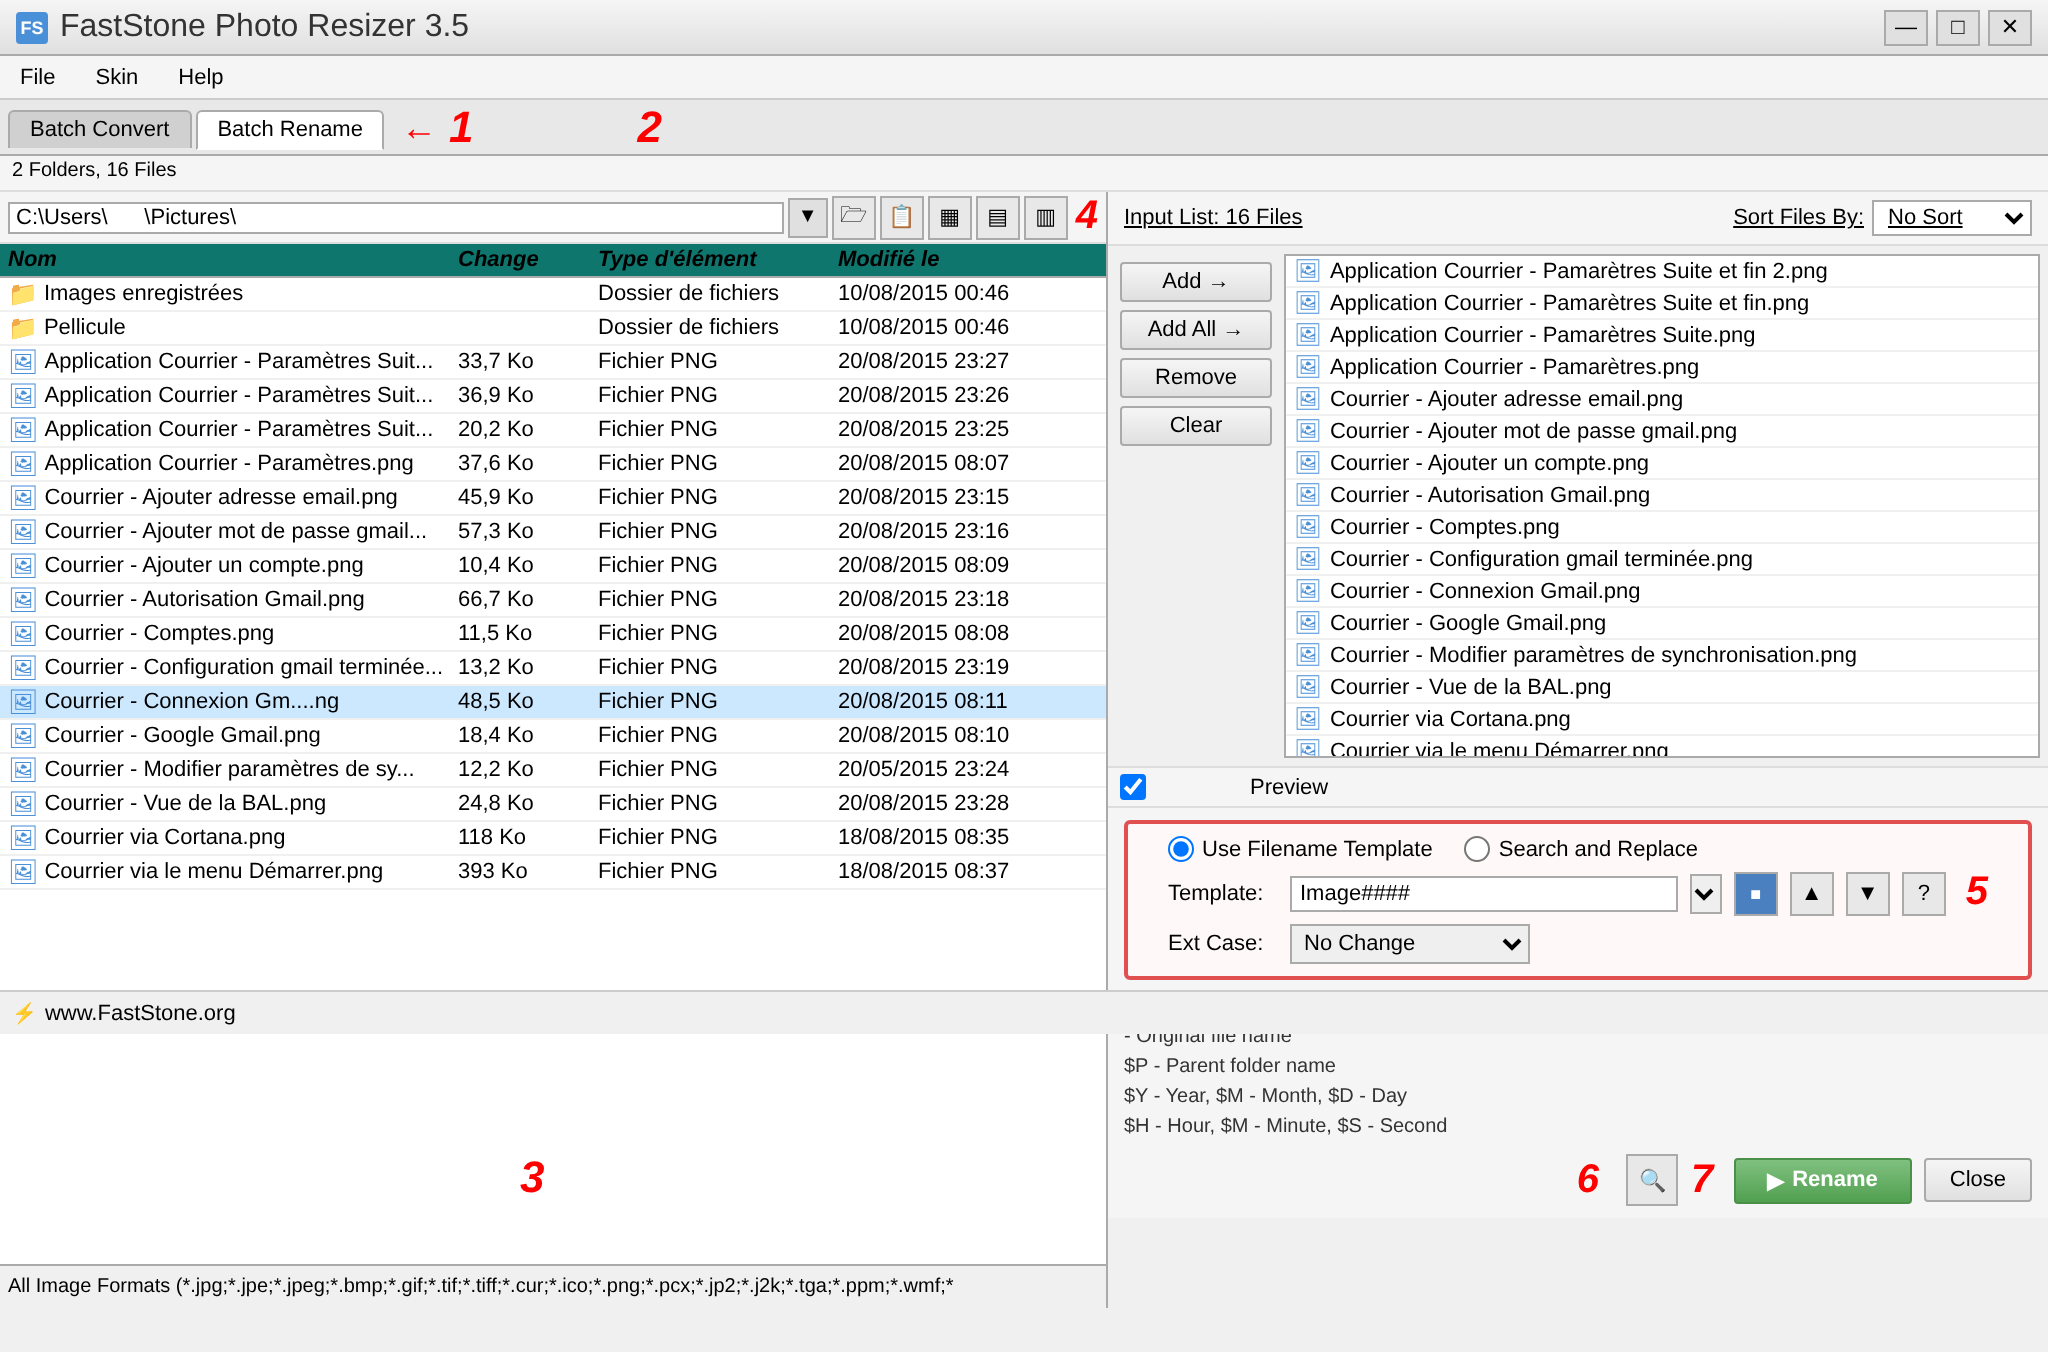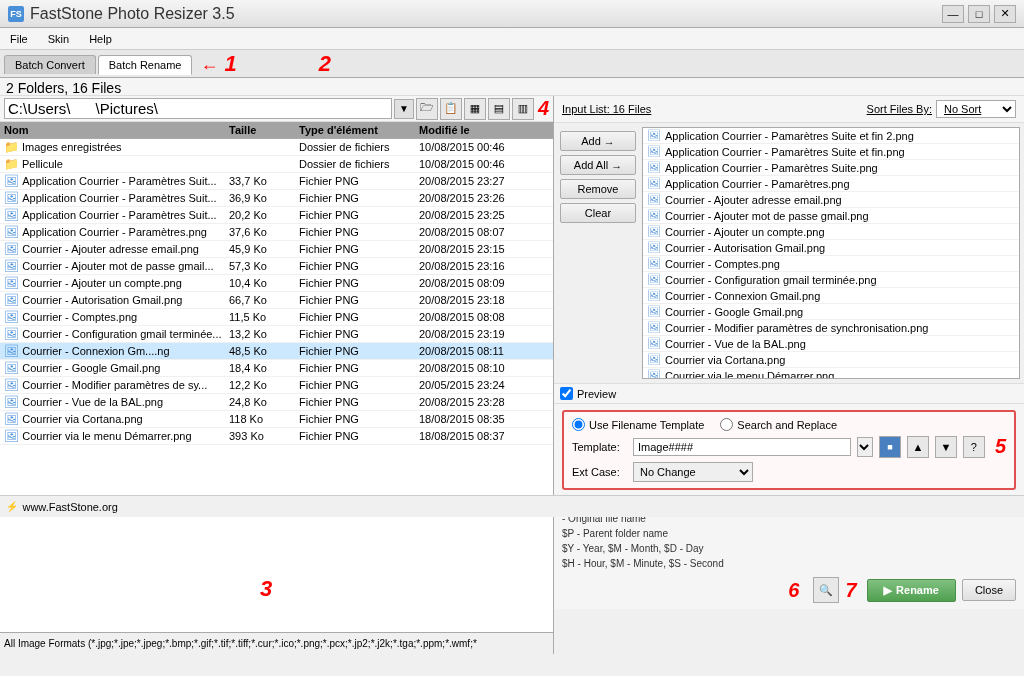--- a/index.html
+++ b/index.html
@@ -34,21 +34,21 @@
     .tab {
       padding: 3px 10px; border: 1px solid #aaa; border-bottom: none;
       background: #d0d0d0; cursor: pointer; font-size: 11px;
       border-radius: 3px 3px 0 0;
     }
     .tab.active { background: #fff; border-bottom: 1px solid #fff; margin-bottom: -1px; }
     
     .status-bar-top {
       background: #f5f5f5;
       padding: 2px 6px;
-      font-size: 14px;
+      font-size: 10px;
       border-bottom: 1px solid #ddd;
       height: 18px;
     }
     
     .main-container { display: flex; height: calc(676px - 28px - 22px - 28px - 18px - 22px); }
     
     .left-panel {
       flex: 0 0 554px;
       display: flex; flex-direction: column;
       border-right: 1px solid #aaa;
@@ -66,23 +66,23 @@
     .path-btn { width: 20px; height: 20px; border: 1px solid #aaa; background: #e0e0e0; cursor: pointer; display: flex; align-items: center; justify-content: center; font-size: 10px; }
     .toolbar-icons { display: flex; gap: 2px; }
     .toolbar-icon { width: 22px; height: 22px; border: 1px solid #aaa; background: #e8e8e8; cursor: pointer; display: flex; align-items: center; justify-content: center; font-size: 11px; }
     
     .file-list {
       flex: 1; overflow-y: auto;
       background: white;
     }
     .file-list-header {
       display: grid; grid-template-columns: 1fr 70px 120px 130px;
-      background: #a3a3a3; border-bottom: 1px solid #aaa;
+      background: #0f766e; border-bottom: 1px solid #aaa;
       padding: 2px 4px; font-size: 11px; font-weight: bold;
-      position: sticky; top: 0;
+      position: sticky; top: 0; font-style: italic;
     }
     .file-list-row {
       display: grid; grid-template-columns: 1fr 70px 120px 130px;
       padding: 1px 4px; border-bottom: 1px solid #f0f0f0;
       font-size: 11px; align-items: center;
     }
     .file-list-row.folder { }
     .file-icon { font-size: 12px; margin-right: 3px; }
     .file-cell { display: flex; align-items: center; overflow: hidden; white-space: nowrap; text-overflow: ellipsis; }
     .folder-icon { color: #e8a000; }
@@ -119,26 +119,26 @@
     }
     .input-file-row {
       display: flex; align-items: center;
       padding: 1px 4px; border-bottom: 1px solid #f0f0f0;
       font-size: 11px;
     }
     .input-file-icon { color: #4a90d9; font-size: 11px; margin-right: 4px; }
     
     .preview-bar {
       display: flex; align-items: center; padding: 4px 6px;
-      border-top: 1px solid #ddd; background: #f5f5f5;
+      border-top: 1px solid #ddd; background: #f5f5f5; gap: 48px;
     }
     
     .rename-section {
       border: 2px solid #e05050; border-radius: 3px;
-      padding: 6px 8px; background: #fff8f8; margin-bottom: 6px;
+      padding: 6px 20px; background: #fff8f8; margin-bottom: 6px;
     }
     .rename-section-row { display: flex; align-items: center; gap: 8px; margin-bottom: 4px; }
     .radio-group { display: flex; gap: 16px; }
     .radio-label { display: flex; align-items: center; gap: 4px; font-size: 11px; }
     .template-row { display: flex; align-items: center; gap: 6px; }
     .template-label { font-size: 11px; min-width: 55px; }
     .template-input { font-size: 11px; padding: 2px 4px; border: 1px solid #aaa; flex: 1; }
     .template-select { font-size: 11px; padding: 2px 2px; border: 1px solid #aaa; }
     .small-btn { width: 22px; height: 22px; border: 1px solid #aaa; background: #e8e8e8; cursor: pointer; display: flex; align-items: center; justify-content: center; font-size: 11px; }
     .extcase-row { display: flex; align-items: center; gap: 6px; margin-top: 4px; }
@@ -213,36 +213,36 @@
 
   <div class="status-bar-top">
     <span>2 Folders, 16 Files</span>
   </div>
 
   <div class="main-container" style="display:flex;height:calc(676px - 28px - 22px - 28px - 18px - 22px);position:relative;">
 
     <div class="left-panel">
 
       <div class="path-bar">
-        <input class="path-input" value="C:\Users\      \Pictures\" readonly="" style="font-size: 15px; width: 360px;">
+        <input class="path-input" value="C:\Users\      \Pictures\" readonly="" style="font-size: 11px; width: 360px;">
         <button class="path-btn">▼</button>
         <div class="toolbar-icons">
           <button class="toolbar-icon">🗁</button>
           <button class="toolbar-icon">📋</button>
           <button class="toolbar-icon">▦</button>
           <button class="toolbar-icon">▤</button>
           <button class="toolbar-icon">▥</button>
         </div>
         <span style="color:red;font-size:20px;font-weight:bold;margin-left:2px;font-style:italic;">4</span>
       </div>
 
       <div class="file-list">
         <div class="file-list-header">
           <span>Nom</span>
-          <span>Taille</span>
+          <span>Change</span>
           <span>Type d'élément</span>
           <span>Modifié le</span>
         </div>
 
         <div class="file-list-row folder">
           <div class="file-cell">
               <span class="file-icon folder-icon">📁</span>
               <span>Images enregistrées</span>
             </div>
           <span></span>

